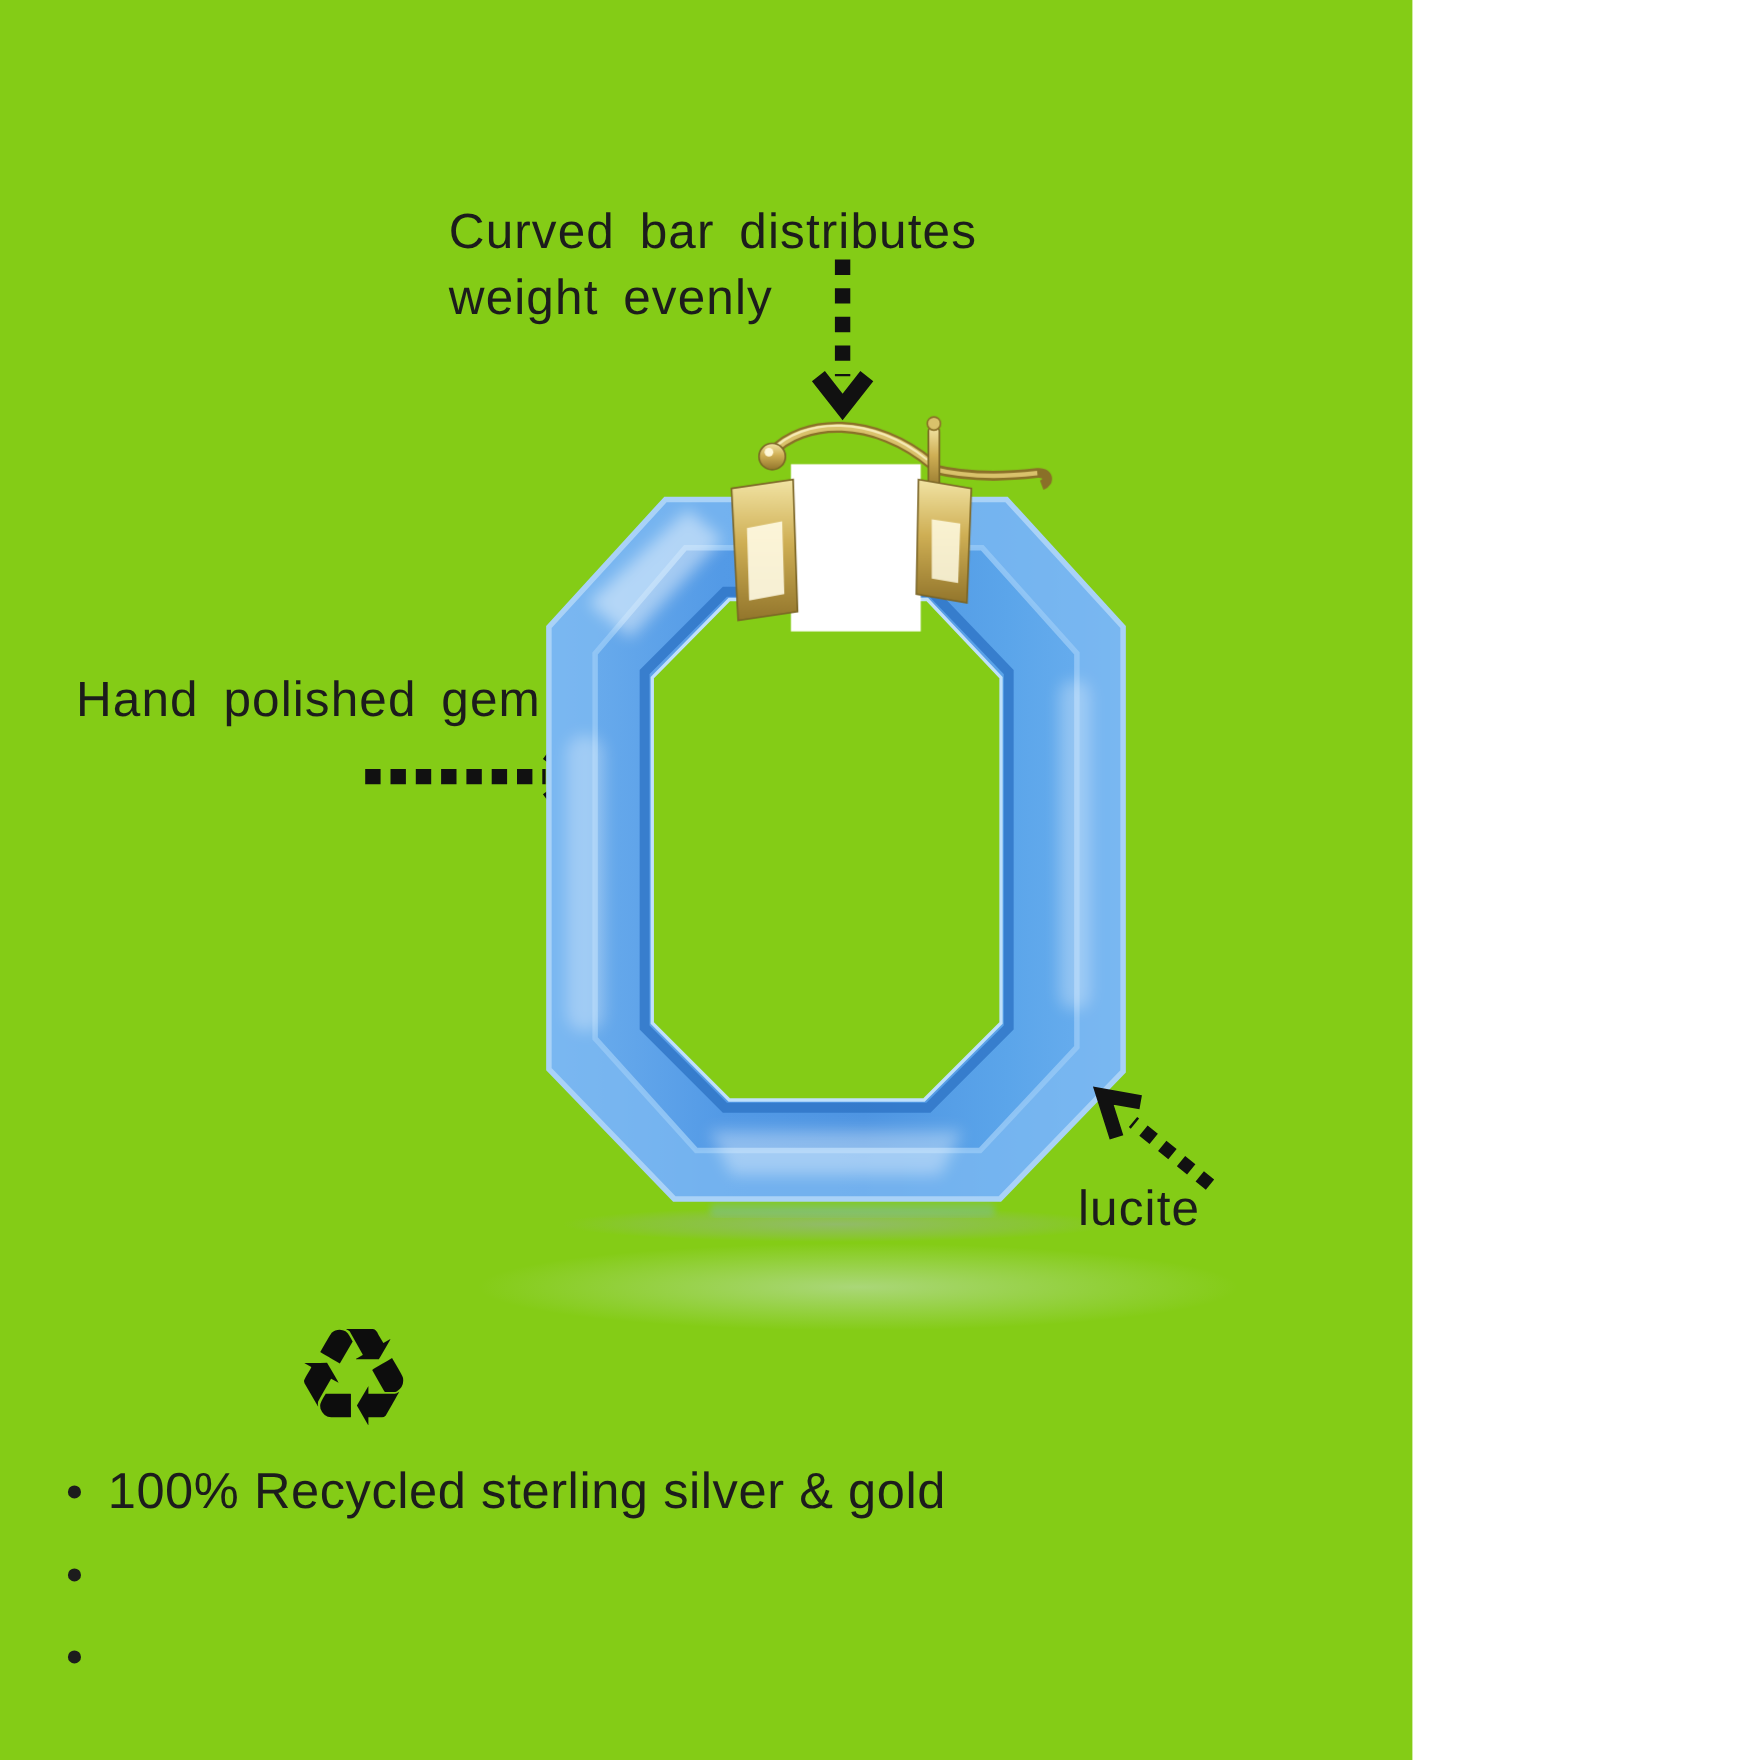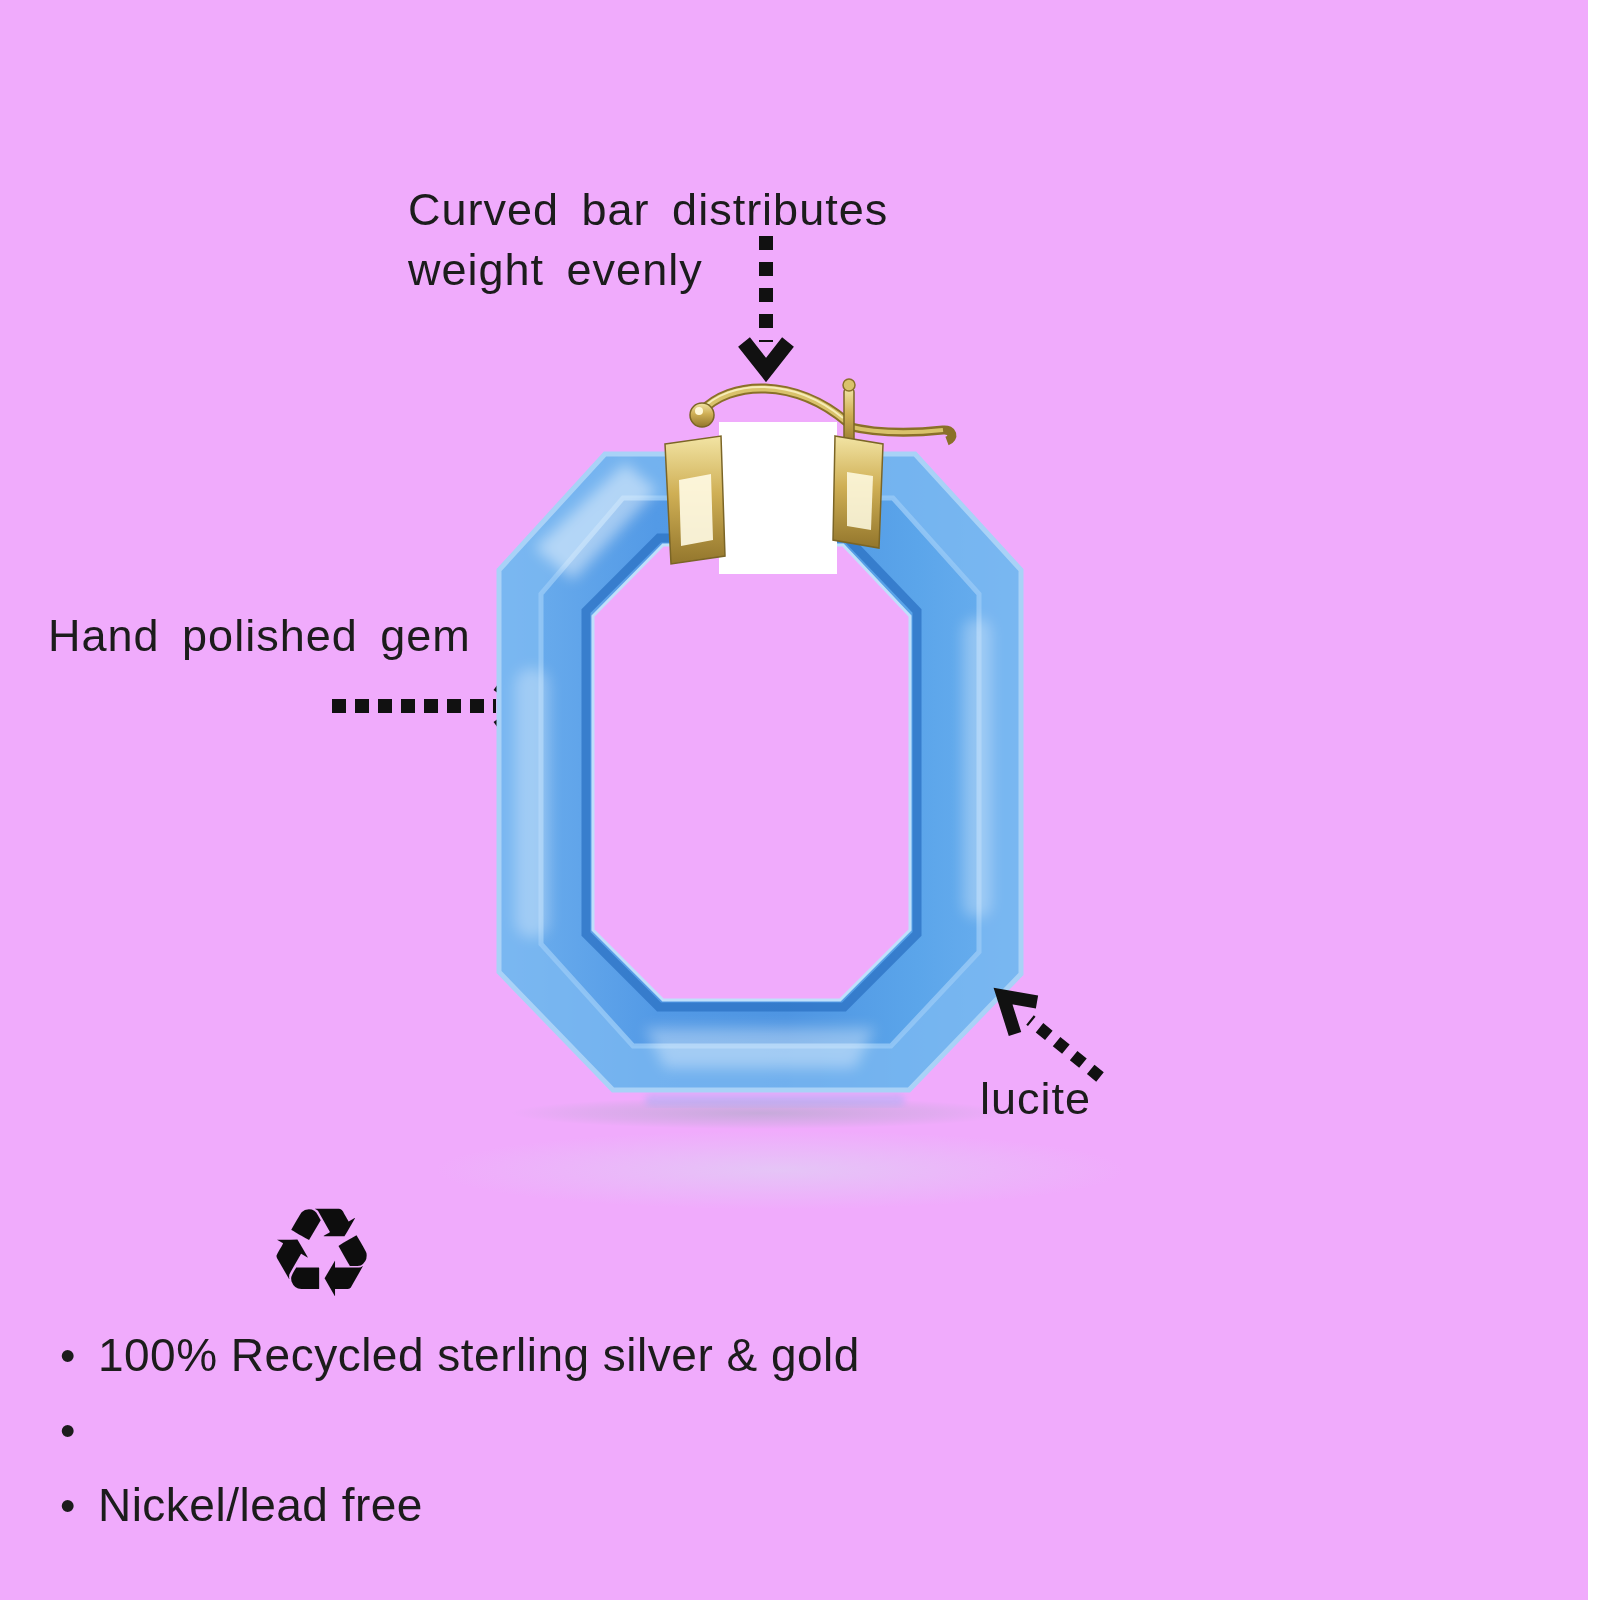--- a/index.html
+++ b/index.html
@@ -1,23 +1,23 @@
 <!DOCTYPE html>
 <html><head>
 <meta charset="utf-8">
 <style>
   html,body{margin:0;padding:0;background:#ffffff;}
   .canvas{
-    position:relative;width:1588px;height:1600px;background:#f0abfc;overflow:hidden;
+    position:relative;width:1284px;height:1600px;background:#84cc16;overflow:hidden;
     font-family:"Liberation Sans","DejaVu Sans",sans-serif;color:#1c1c1c;text-decoration:underline;
   }
   .ann{position:absolute;font-size:45px;line-height:60px;letter-spacing:1px;color:#1c1c1c;}
   .ann .line{white-space:nowrap;}
   .ann-top{left:408px;top:180px;word-spacing:9px;}
-  .ann-left{left:48px;top:606px;word-spacing:9px;}
+  .ann-left{left:69px;top:606px;word-spacing:9px;}
   .ann-br{left:980px;top:1066px;line-height:66px;}
   .arrow{position:absolute;}
   .arrow path,.arrow line{stroke:#111111;fill:none;}
   .earring{position:absolute;left:495px;top:368px;}
   .recycle{
     position:absolute;left:266px;top:1178px;font-size:124px;line-height:150px;
     font-family:"DejaVu Sans",sans-serif;color:#0d0d0d;
   }
   .features{
     position:absolute;left:60px;top:1318px;margin:0;padding:0;list-style:none;
@@ -154,17 +154,16 @@
   <ul class="features">
     <li>
       <span class="bullet">•</span>
       <span>100% Recycled sterling silver &amp; gold</span>
     </li>
     <li>
       <span class="bullet">•</span>
     </li>
     <li>
       <span class="bullet">•</span>
-      <span>Nickel/lead free</span>
     </li>
   </ul>
 
 </div>
 
 </body></html>

